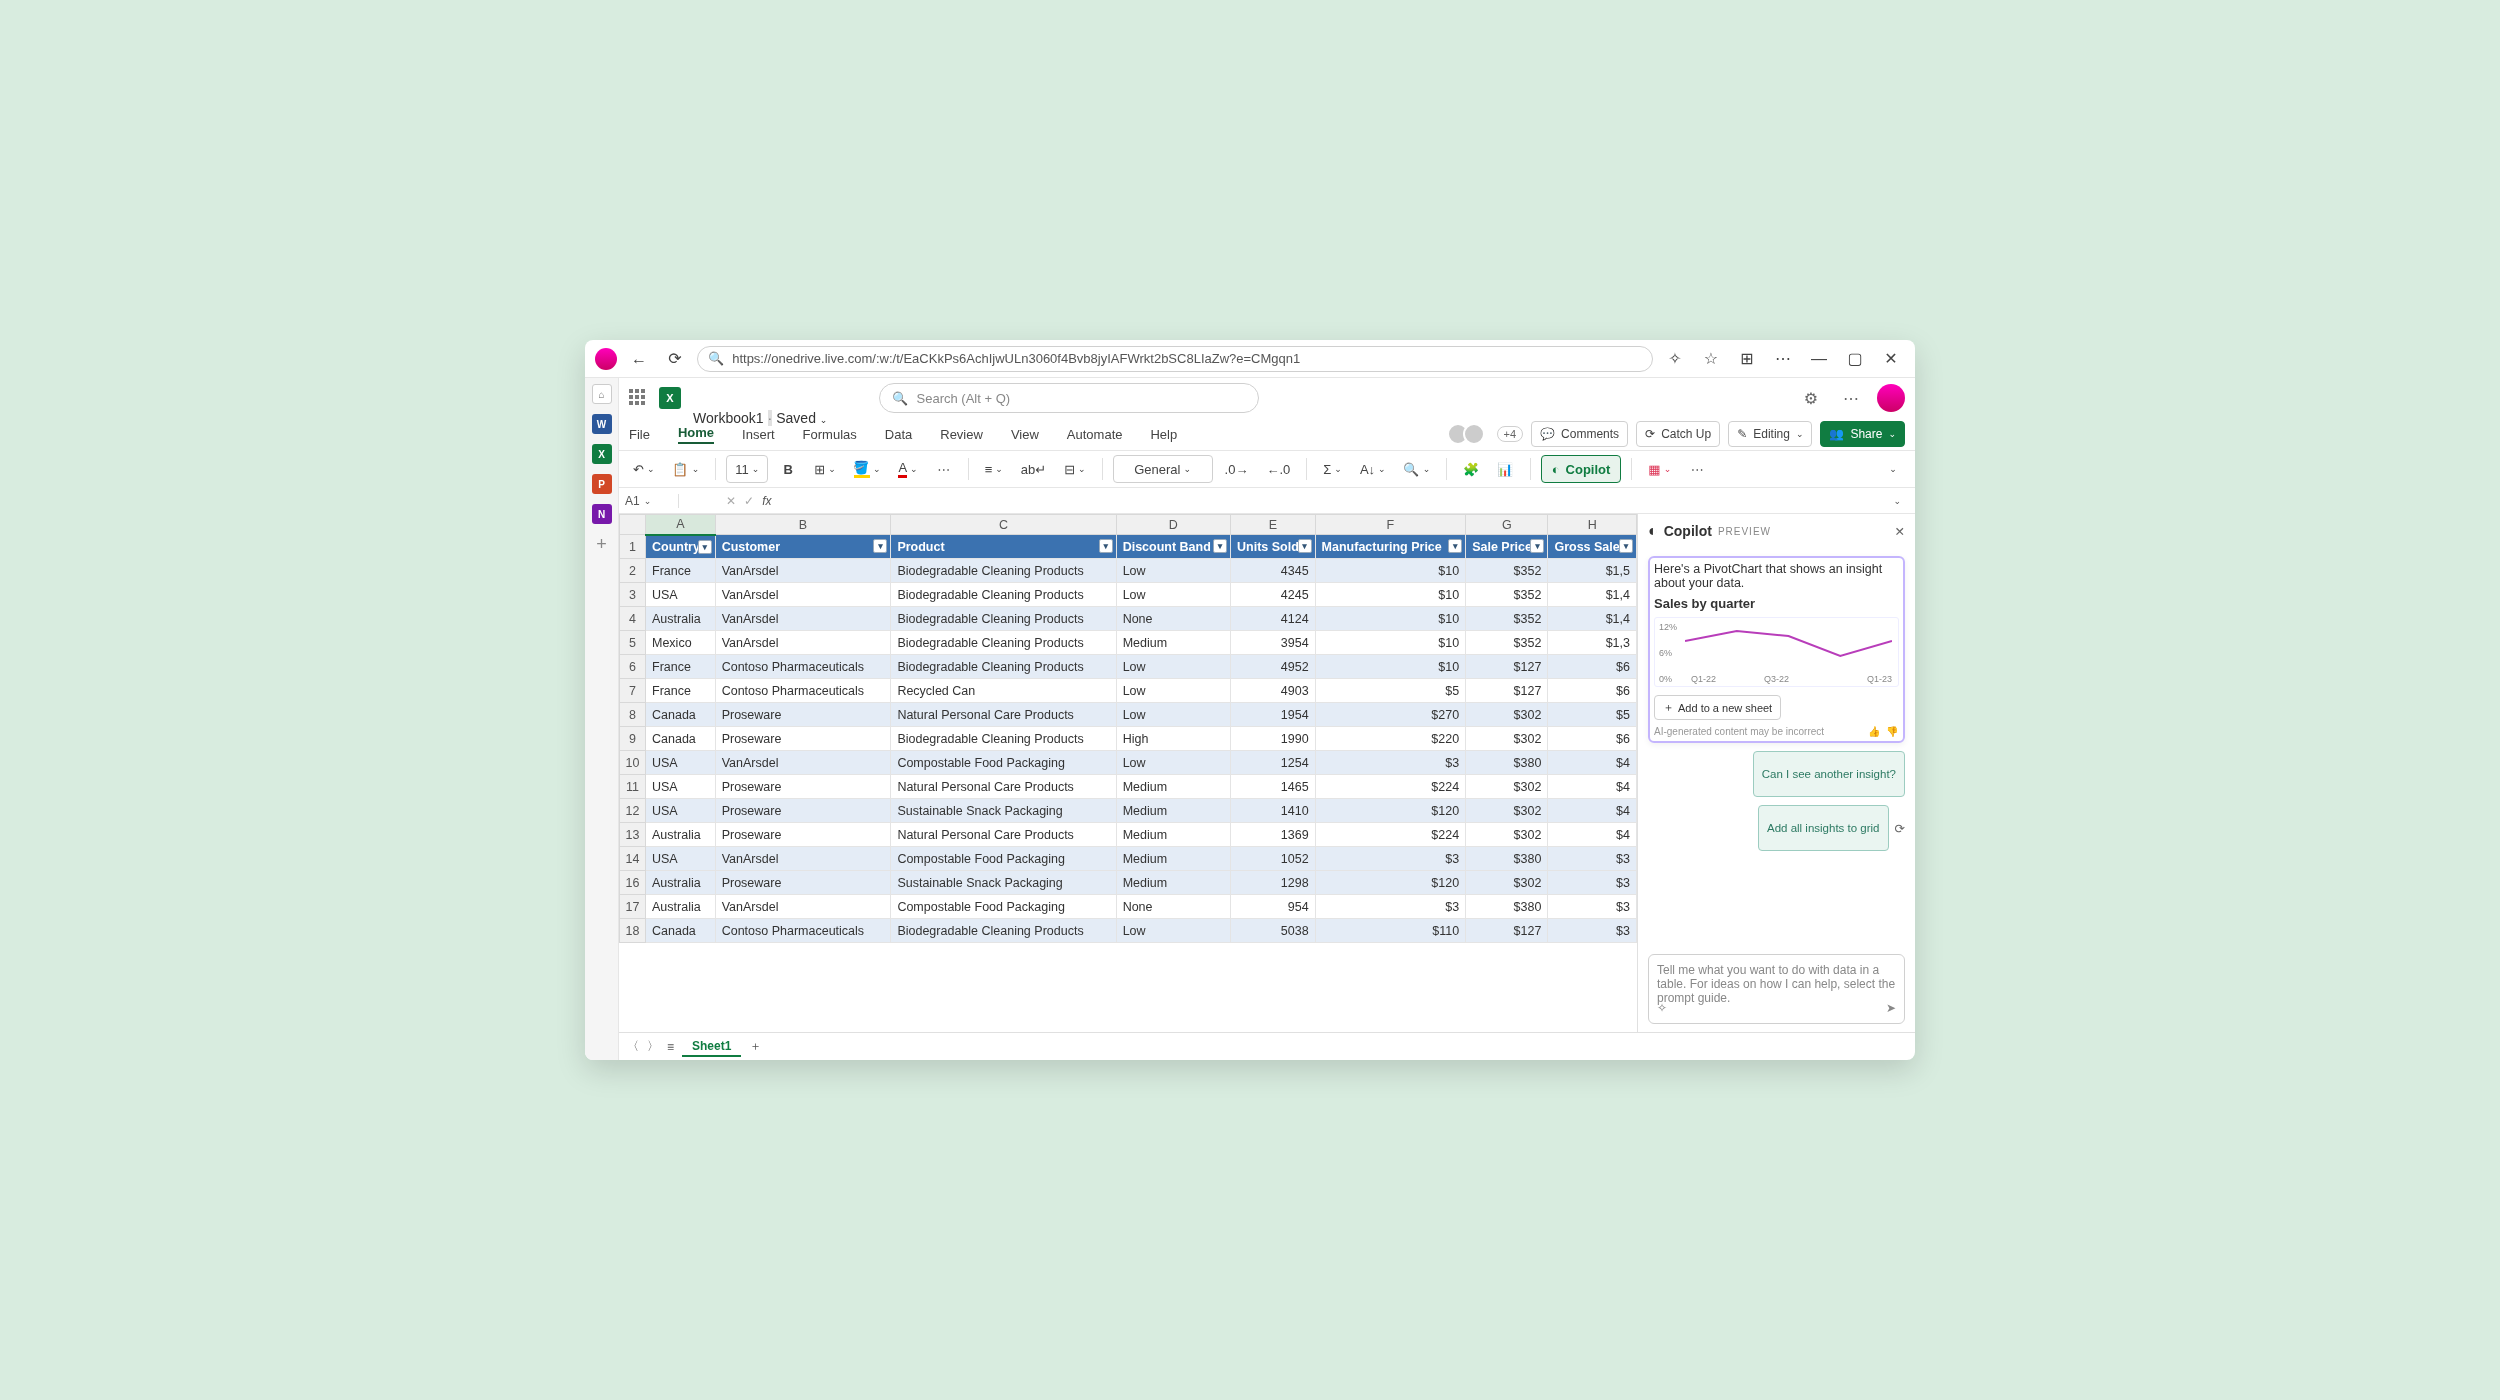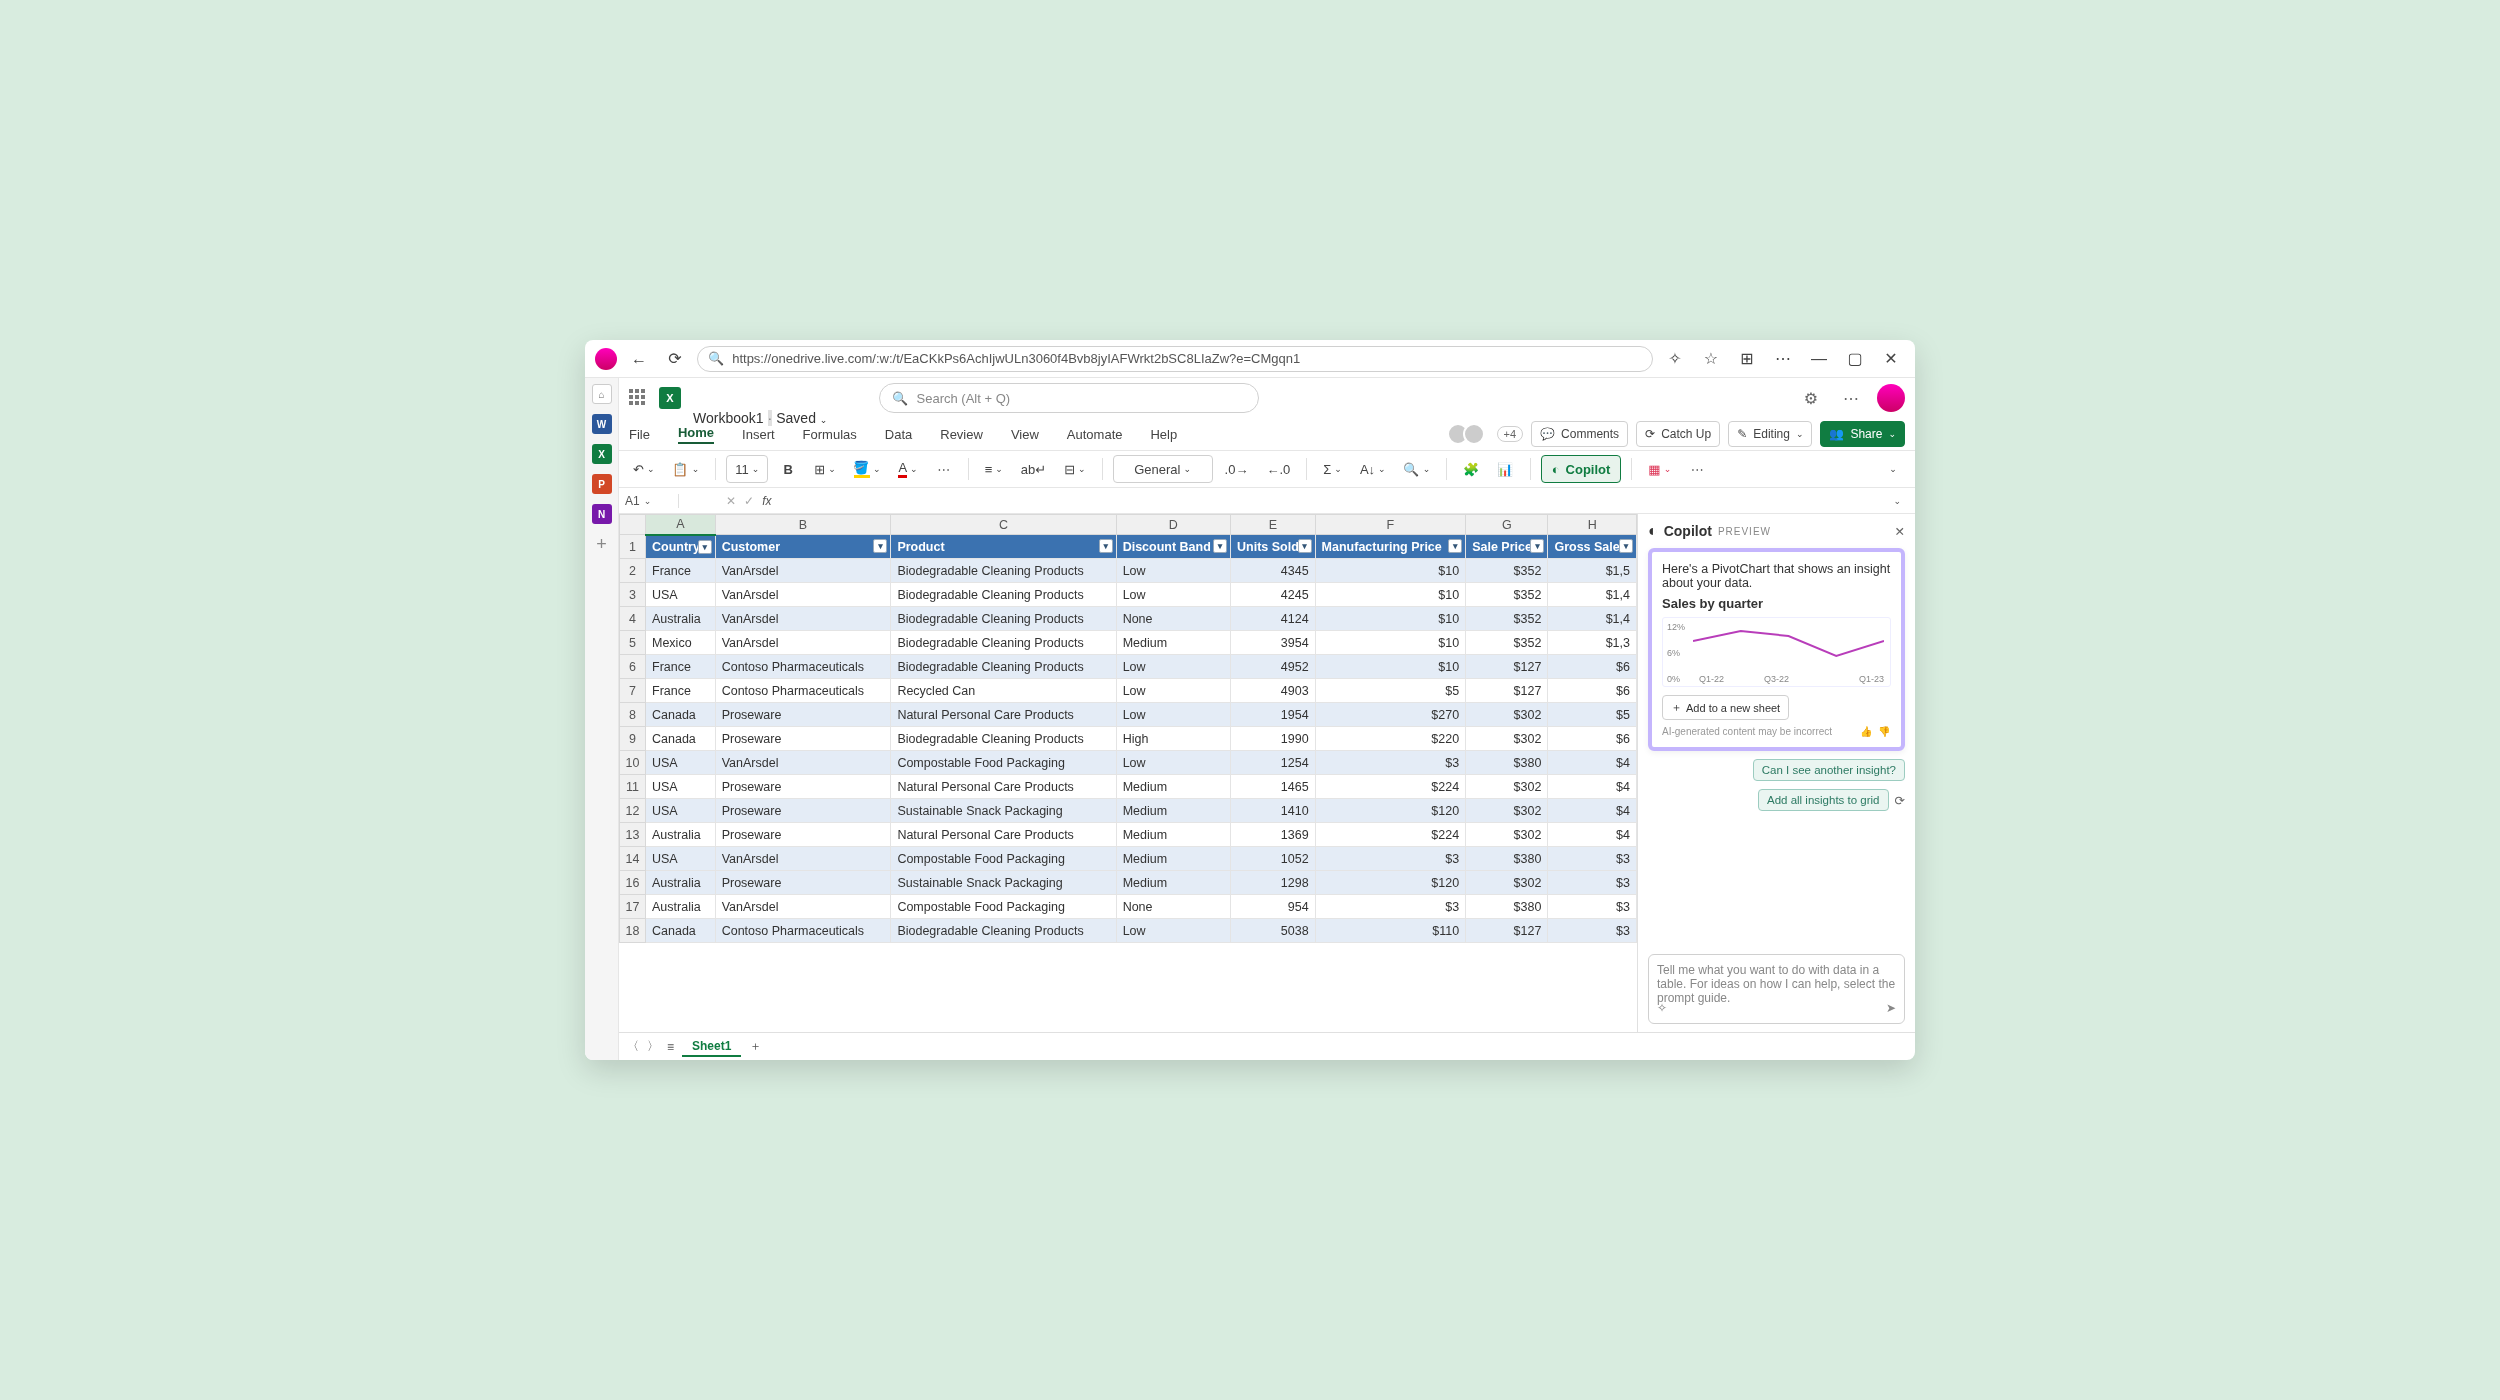--- a/index.html
+++ b/index.html
@@ -50,30 +50,30 @@
 tr.alt td.cell{background:#e4ecf6;}
 .filter{position:absolute;right:3px;top:4px;width:14px;height:14px;background:#fff;border:1px solid #9ab;border-radius:2px;font-size:9px;color:#357;display:flex;align-items:center;justify-content:center;}
 .num{text-align:right;}
 .sheetbar{height:28px;border-top:1px solid #e0e0e0;display:flex;align-items:center;padding:0 8px;gap:8px;font-size:12px;color:#555;}
 .tab{padding:2px 10px;border-bottom:2px solid #107c41;color:#107c41;font-weight:600;}
 .copilot-pane{width:278px;border-left:1px solid #e0e0e0;display:flex;flex-direction:column;padding:8px 10px;gap:8px;font-size:12.5px;color:#333;}
 .cp-head{display:flex;align-items:center;gap:6px;}
 .cp-title{font-weight:600;font-size:14px;}
 .cp-prev{font-size:10px;color:#888;letter-spacing:1px;}
 .cp-close{margin-left:auto;color:#666;}
-.card{border:4px solid #c4b5fd;border-radius:6px;padding:10px;box-shadow:0 2px 6px rgba(0,0,0,.06);}
+.card{border:2px solid #c4b5fd;border-radius:6px;padding:4px;box-shadow:0 2px 6px rgba(0,0,0,.06);margin-top:8px;}
 .card h4{font-size:13px;margin:6px 0;font-weight:600;}
 .chart{height:70px;border:1px solid #eef;border-radius:3px;padding:6px 4px 2px;position:relative;font-size:9px;color:#888;}
 .chart .yl{position:absolute;left:4px;}
 .chart svg{position:absolute;left:30px;right:6px;top:8px;bottom:18px;width:calc(100% - 36px);height:60px;}
 .chart .xl{position:absolute;bottom:2px;font-size:9px;}
 .addbtn{margin-top:8px;border:1px solid #d0d0d0;border-radius:4px;padding:4px 8px;display:inline-flex;align-items:center;gap:4px;font-size:11px;}
 .disclaim{font-size:10px;color:#999;margin-top:6px;display:flex;align-items:center;}
 .thumbs{margin-left:auto;display:flex;gap:6px;color:#888;}
-.suggest{align-self:flex-end;border:1px solid #9cccc0;background:#eaf5f1;border-radius:4px;padding:4px 8px;font-size:11.5px;color:#2d7a63;}
+.suggest{align-self:flex-end;border:1px solid #9cccc0;background:#eaf5f1;border-radius:4px;padding:16px 8px;font-size:11.5px;color:#2d7a63;}
 .sline{display:flex;align-items:center;gap:6px;align-self:flex-end;}
 .compose{margin-top:auto;border:1px solid #d0d0d0;border-radius:6px;padding:8px;color:#888;font-size:12px;position:relative;min-height:70px;}
 .compose .sparkle{position:absolute;left:8px;bottom:8px;}
 .compose .send{position:absolute;right:8px;bottom:8px;}
 .caret{font-size:9px;}
 </style>
 </head>
 <body>
 
 <div class="window">

